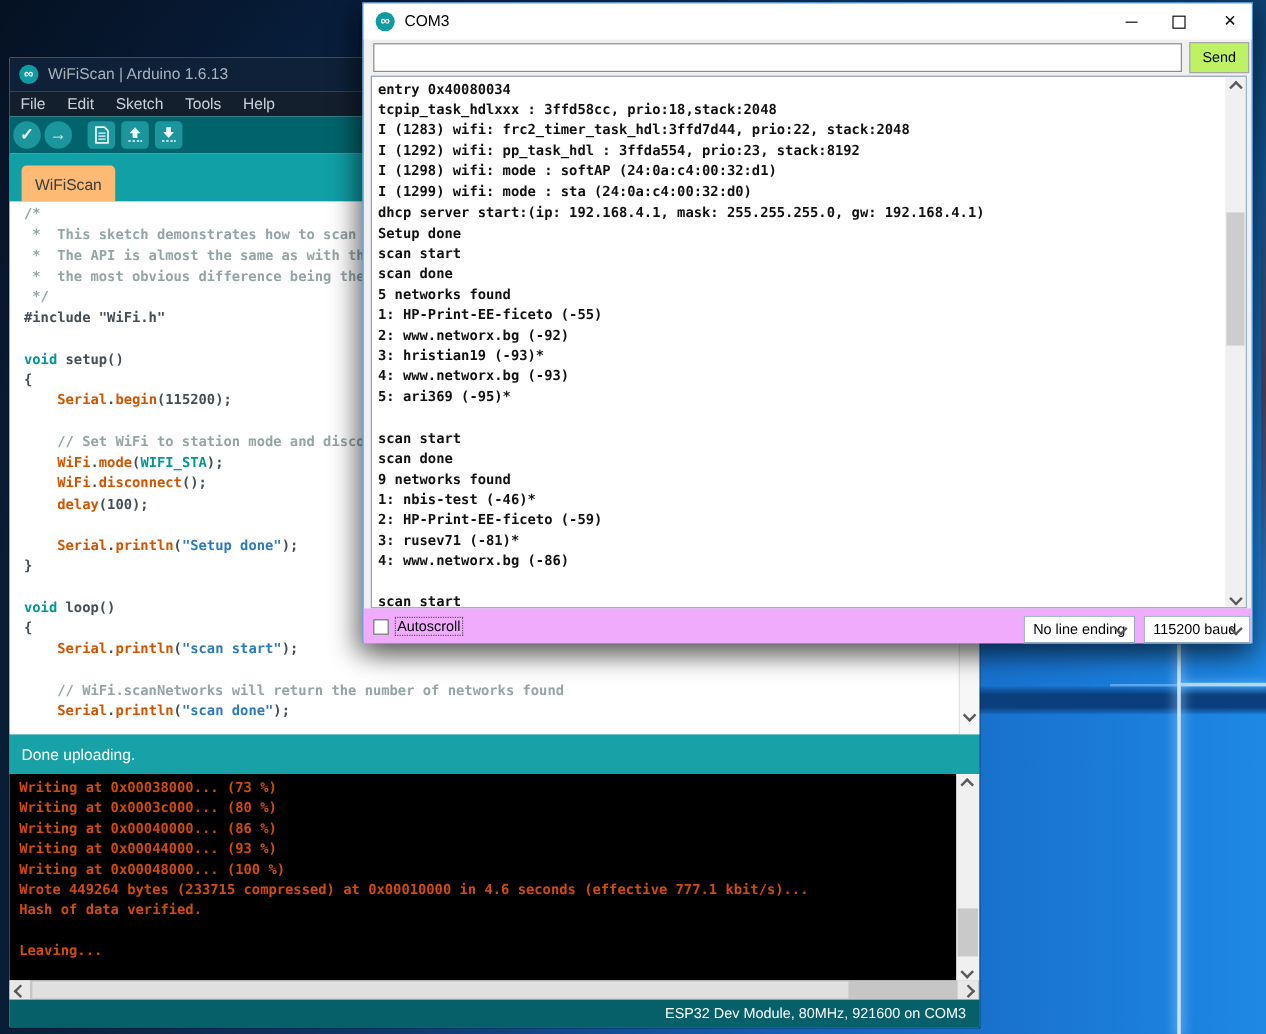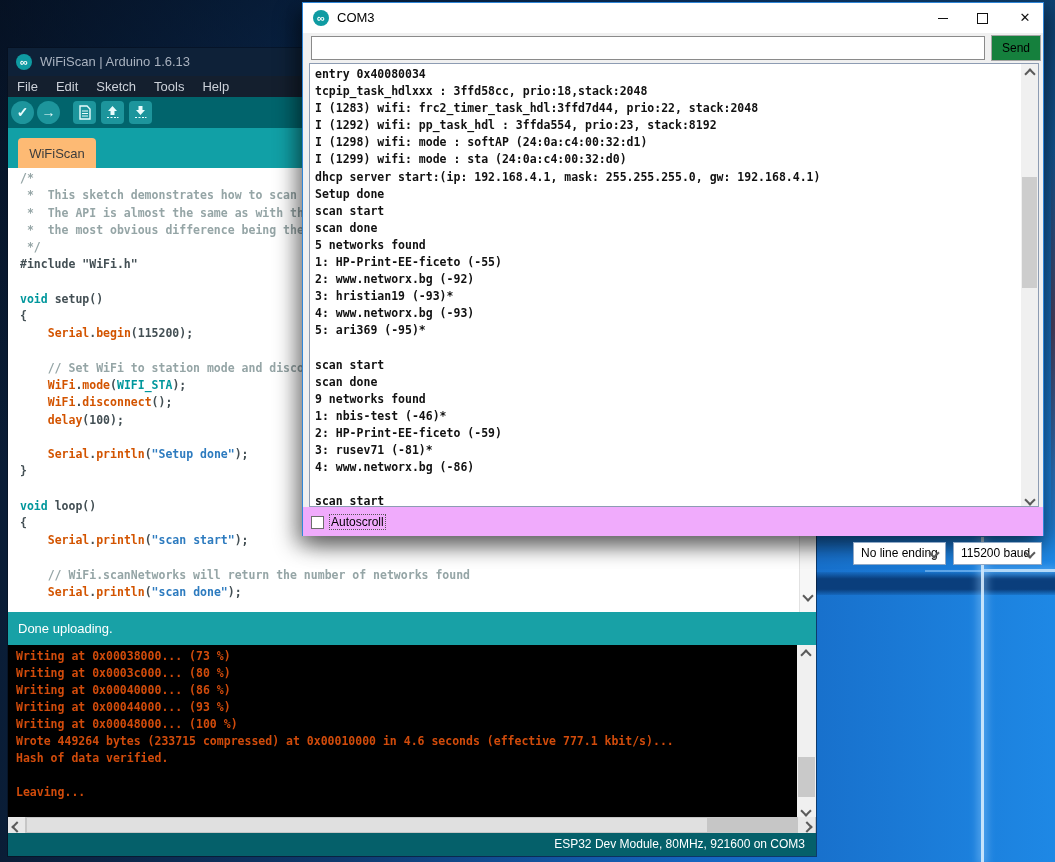--- a/index.html
+++ b/index.html
@@ -73,36 +73,36 @@
     box-shadow:-7px 9px 20px rgba(0,0,0,.45),7px 9px 20px rgba(0,0,0,.35);}
   .sm-titlebar{left:0;top:0;width:740px;height:30px;background:#fff;}
   .sm-titlebar .app-icon{position:absolute;left:10px;top:7px;}
   .sm-title{position:absolute;left:34px;line-height:30px;font-size:13px;color:#000;}
   .winbtn{position:absolute;top:4px;width:32px;height:22px;text-align:center;line-height:22px;
     color:#111;font-size:13px;}
   .minbar{display:inline-block;width:10px;border-top:1px solid #111;vertical-align:middle;}
   .maxbox{display:inline-block;width:9px;height:9px;border:1px solid #111;vertical-align:middle;}
   .sm-input{left:8px;top:33px;width:674px;height:24px;background:#fff;border:1px solid #8a8a8a;
     box-sizing:border-box;font-size:12px;padding:0 4px;outline:none;}
-  .sm-send{left:688px;top:32px;width:50px;height:26px;background:#15803d;border:1px solid #a6a6a6;
+  .sm-send{left:688px;top:32px;width:50px;height:26px;background:#bef264;border:1px solid #a6a6a6;
     box-sizing:border-box;text-align:center;line-height:24px;font-size:12px;color:#000;}
   .sm-output{left:6px;top:60px;width:730px;height:444px;background:#fff;
     border:1px solid #8d9cb3;box-sizing:border-box;overflow:hidden;}
   .sm-lines{position:absolute;left:5px;top:2px;}
   .sm-line{height:17.1px;line-height:17.1px;white-space:pre;
     font-family:"DejaVu Sans Mono",monospace;font-size:11.5px;font-weight:bold;color:#111;}
   .sm-vscroll{position:absolute;right:0;top:0;width:17px;height:442px;background:#f0f0f0;}
   .sv-thumb{position:absolute;left:1px;top:113px;width:15px;height:111px;background:#cdcdcd;}
   .sm-bottombar{left:0;top:504px;width:740px;height:29px;background:#f0abfc;}
   .sm-checkbox{position:absolute;left:8px;top:9px;width:13px;height:13px;background:#fff;
     border:1px solid #6d6d6d;box-sizing:border-box;}
   .sm-checklabel{position:absolute;left:27px;top:8px;font-size:12px;color:#000;
     outline:1px dotted #555;padding:0 1px;}
   .combo{position:absolute;top:6px;height:23px;background:#fff;border:1px solid #8fa8c6;
-    box-sizing:border-box;font-size:12px;color:#000;line-height:21px;padding-left:7px;margin-top:29px;}
+    box-sizing:border-box;font-size:12px;color:#000;line-height:21px;padding-left:7px;}
   .combo .chev-down{position:absolute;right:7px;top:6px;}
 
   
   .chev-down,.chev-up,.chev-left,.chev-right{width:6px;height:6px;
     border-right:2px solid #5a5a5a;border-bottom:2px solid #5a5a5a;display:inline-block;}
   .chev-down{transform:rotate(45deg);}
   .chev-up{transform:rotate(-135deg);}
   .chev-left{transform:rotate(135deg);}
   .chev-right{transform:rotate(-45deg);}
   .sb-btn{position:absolute;width:17px;height:16px;text-align:center;}

